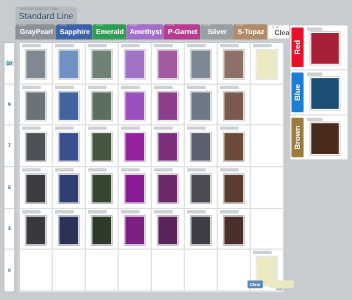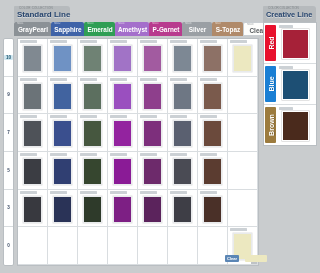--- a/index.html
+++ b/index.html
@@ -19,21 +19,21 @@
     background:#b6babd;
     border-radius:1px 3px 0 0;
   }
   .std-header .sub{
     position:absolute;left:5px;top:0px;
     font-size:3px;color:#7f8488;letter-spacing:.2px;
     white-space:nowrap;
   }
   .std-header .ttl{
     position:absolute;left:3px;top:4px;
-    font-size:8px;font-weight:bold;color:#27456e;
+    font-size:8px;font-weight:normal;color:#27456e;
     white-space:nowrap;
     text-shadow:0 1px 0 rgba(255,255,255,.45);
   }
 
   
   .tabstrip{position:absolute;left:14px;top:22px;height:14px;}
   .tab{
     position:absolute;top:0;height:14px;
     border-radius:2px 2px 0 0;
     box-sizing:border-box;
@@ -405,24 +405,20 @@
         <div class="clab" style="width: 16.5px;"></div>
         <div class="swatch" style="left: 5.1px; top: 6px; width: 18.6px; height: 27.12px; background: rgb(111, 146, 196);"></div>
       </div>
       <div class="cell" style="left: 0px; top: 0px; width: 30px; height: 37.6667px;">
         <div class="clab" style="width: 16.5px;"></div>
         <div class="swatch" style="left: 5.1px; top: 6px; width: 18.6px; height: 27.12px; background: rgb(128, 137, 145);"></div>
       </div>
     <div class="scrollcorner"></div>
   </div>
 
-  <div class="cre-header">
-    <div class="sub">COLOR COLLECTION</div>
-    <div class="ttl">Creative Line</div>
-  </div>
 
   <div class="crepanel" id="crepanel">
       <div class="crerow" style="top: 0px;">
         <div class="vtab" style="background: rgb(232, 17, 45);">
           <span style="color: rgb(255, 255, 255);">Red</span>
         </div>
         <div class="clab"></div>
         <div class="cswatch" style="background: rgb(166, 33, 56);"></div>
       </div>
       <div class="crerow" style="top: 41px;">

